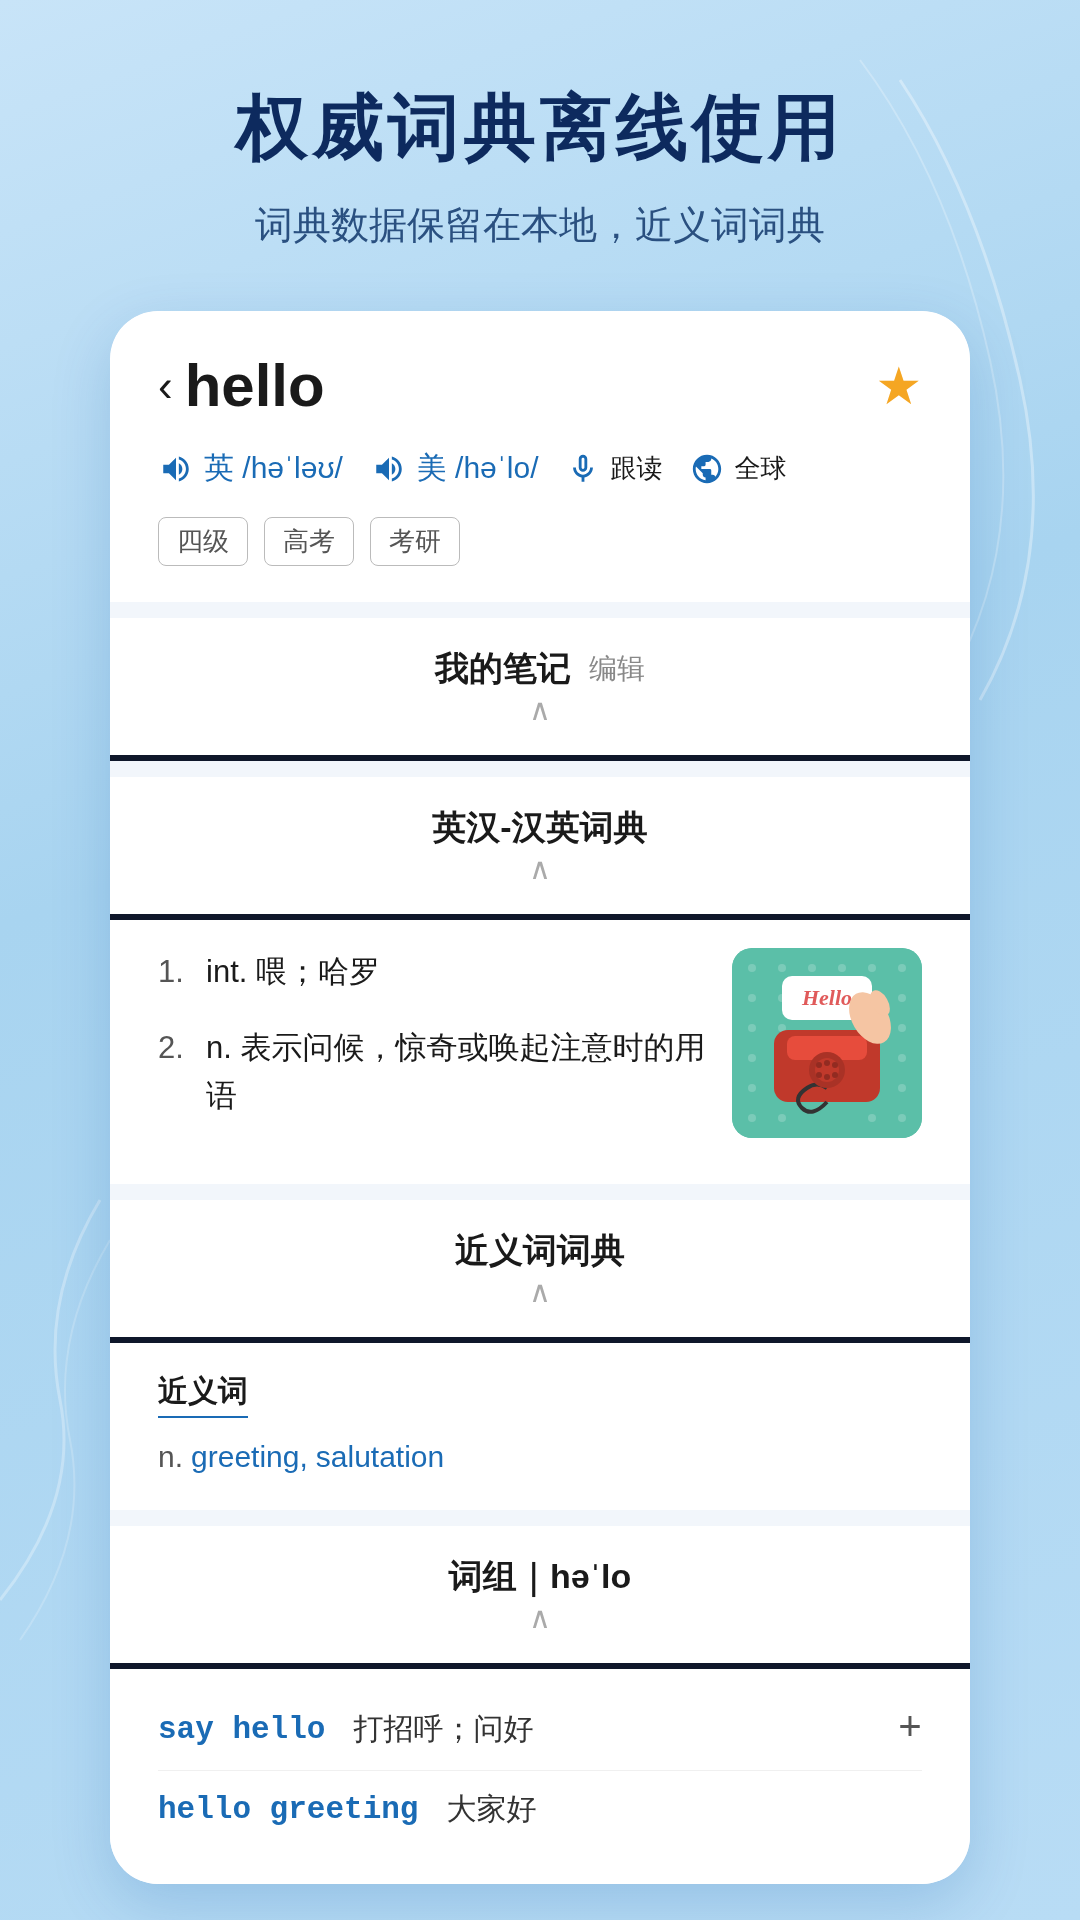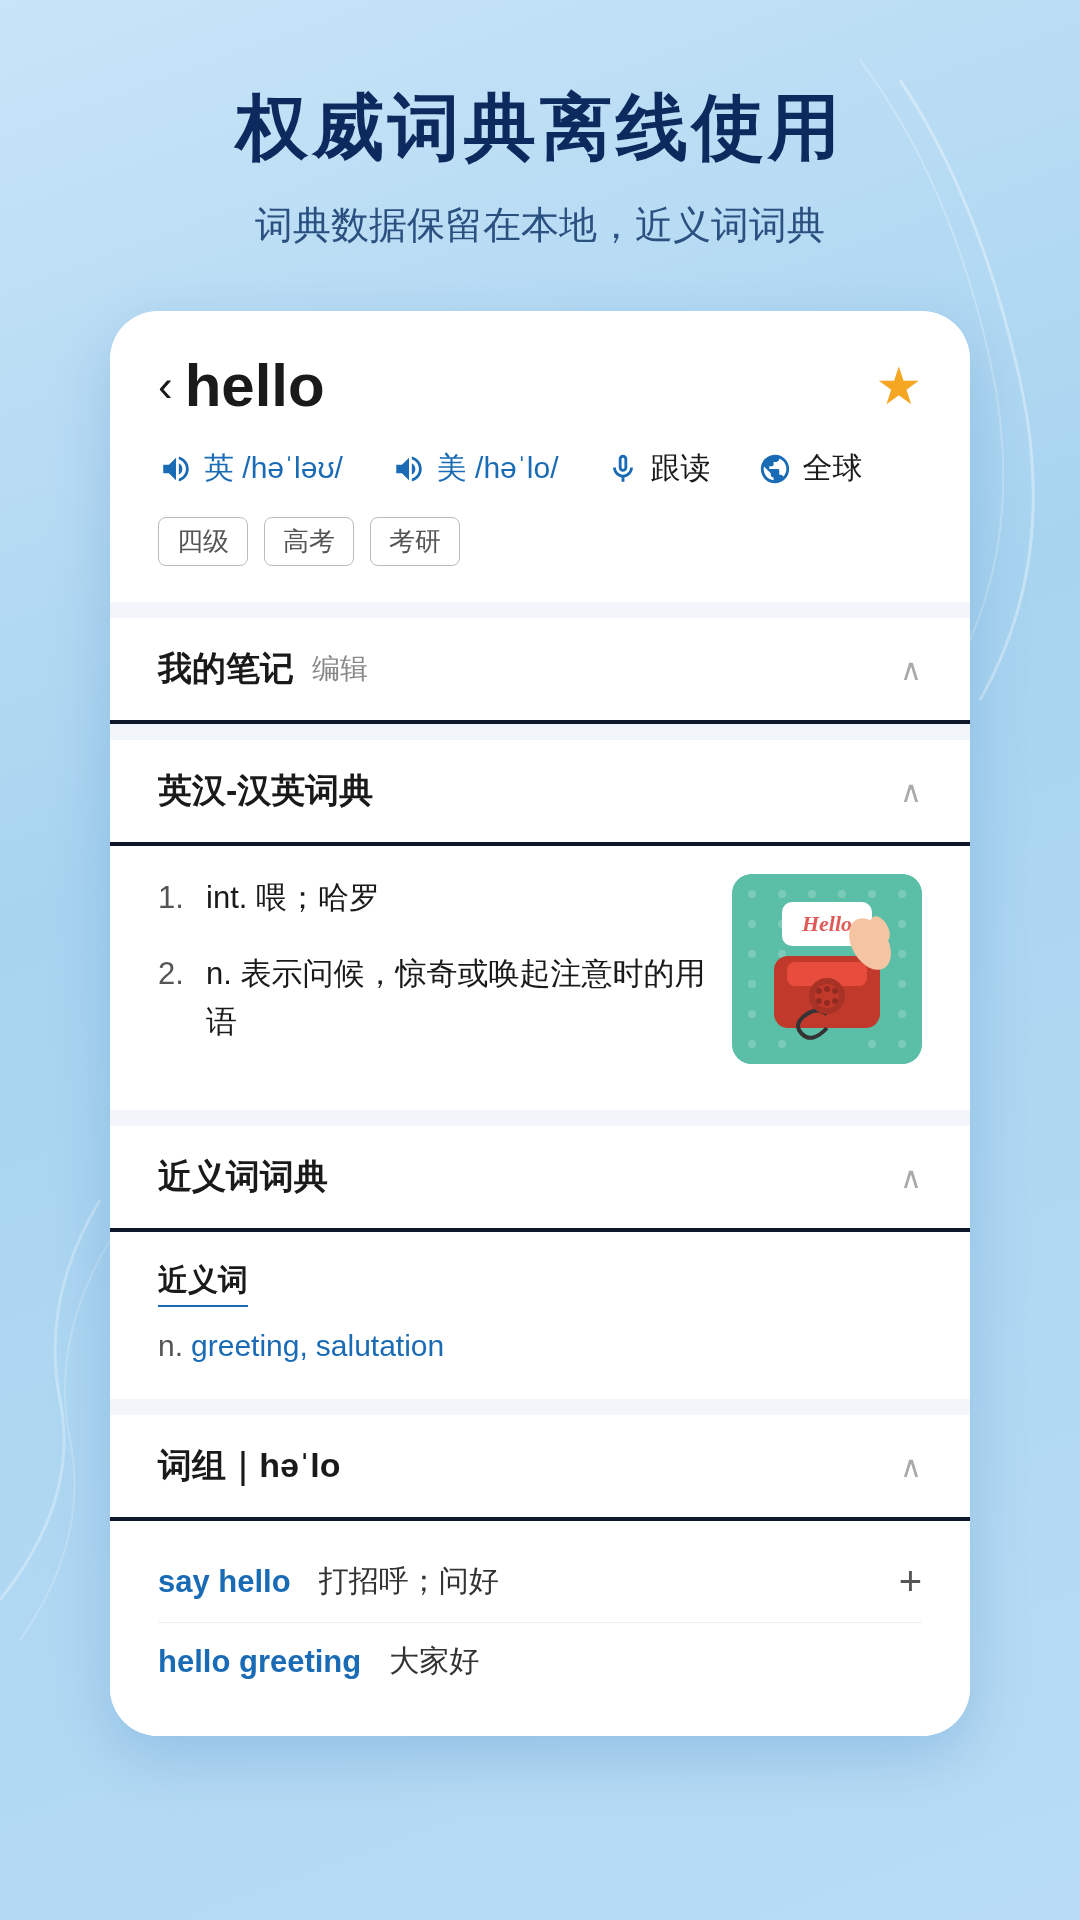--- a/index.html
+++ b/index.html
@@ -90,21 +90,21 @@
     }
     .star-icon {
       font-size: 52px;
       color: #f5a623;
     }
 
     
     .pron-row {
       display: flex;
       align-items: center;
-      gap: 48px;
+      gap: 28px;
       margin-bottom: 28px;
       flex-wrap: wrap;
     }
     .pron-item {
       display: flex;
       align-items: center;
       gap: 10px;
       cursor: pointer;
     }
     .pron-speaker {
@@ -123,21 +123,21 @@
     .pron-extra {
       display: flex;
       align-items: center;
       gap: 10px;
       cursor: pointer;
     }
     .mic-icon, .globe-icon {
       width: 34px; height: 34px;
     }
     .pron-extra-label {
-      font-size: 30px;
+      font-size: 26px;
       color: #1a1a1a;
     }
 
     
     .tags-row {
       display: flex;
       gap: 16px;
     }
     .tag {
       border: 1.5px solid #bbb;
@@ -150,22 +150,23 @@
     
     .section {
       background: #ffffff;
       margin-top: 16px;
     }
     .section-header {
       display: flex;
       align-items: center;
       justify-content: space-between;
       padding: 28px 48px;
-      border-bottom: 4px solid #0f172a;
+      border-bottom: 6px solid #0f172a;
       cursor: pointer;
+      flex-direction: column;
     }
     .section-title-group {
       display: flex;
       align-items: center;
       gap: 18px;
     }
     .section-title {
       font-size: 34px;
       font-weight: 700;
       color: #1a1a1a;
@@ -251,20 +252,21 @@
 
     
     .phrase-content {
       padding: 20px 48px 36px 48px;
     }
     .phrase-item {
       display: flex;
       align-items: center;
       padding: 18px 0;
       border-bottom: 1px solid #f0f0f0;
+      font-family: Liberation Mono, monospace;
     }
     .phrase-item:last-child {
       border-bottom: none;
     }
     .phrase-text {
       font-size: 31px;
       color: #1a6bb5;
       font-weight: 600;
     }
     .phrase-meaning {

